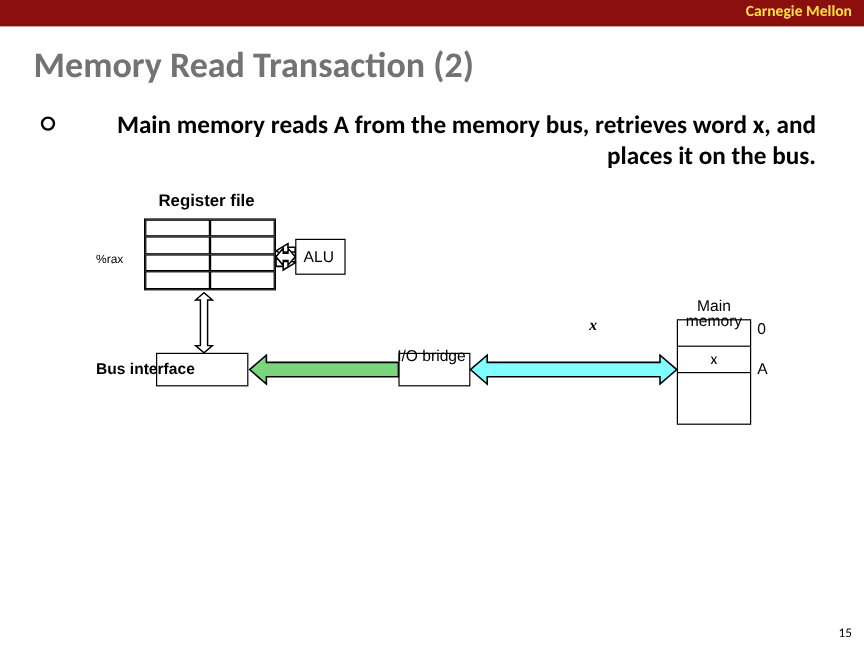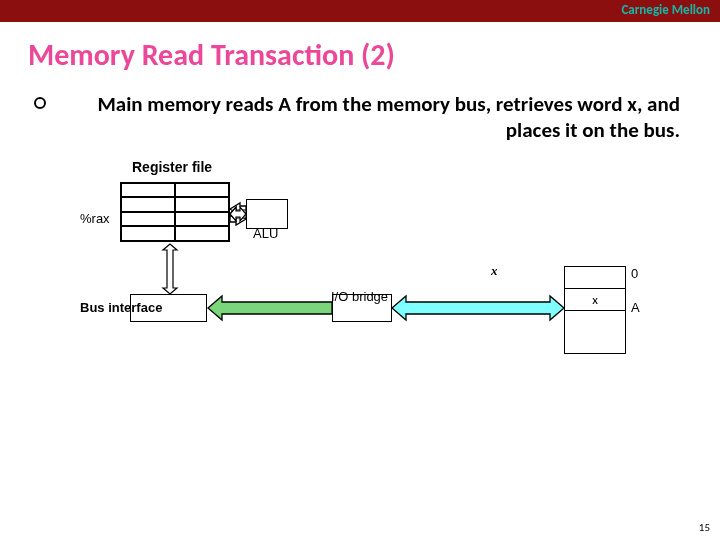--- a/index.html
+++ b/index.html
@@ -14,28 +14,28 @@
   .top-bar {
     width: 100%;
     height: 22px;
     background: #8b0f0f;
     position: relative;
   }
   .top-bar .brand {
     position: absolute;
     right: 10px;
     top: 2px;
-    color: #14b8a6;
+    color: #fde047;
     font-weight: bold;
     font-size: 13px;
   }
   .slide-title {
     font-size: 30px;
     font-weight: bold;
-    color: #ec4899;
+    color: #737373;
     margin: 14px 0 18px 28px;
   }
   .bullet-row {
     display: flex;
     margin: 0 40px 0 34px;
     text-align: right;
   }
   .bul {
     width: 12px;
     height: 12px;
@@ -60,22 +60,22 @@
   .lbl {
     position: absolute;
     font-size: 14px;
     font-weight: bold;
     font-family: Arial, sans-serif;
   }
   .regfile-lbl { left: 132px; top: 5px; }
   .load-op { left: 370px; top: 8px; font-weight: normal; font-family: Arial, sans-serif; }
   .load-op .b { font-weight: bold; }
   .load-op .code { font-family: "Courier New", monospace; }
-  .rax-lbl { left: 80px; top: 57px; font-weight: normal; font-size: 13px; }
-  .alu-lbl { left: 253px; top: 52px; font-weight: normal; font-size: 13px; margin-top: 20px; }
+  .rax-lbl { left: 80px; top: 57px; font-weight: normal; font-size: 10px; }
+  .alu-lbl { left: 253px; top: 52px; font-weight: normal; font-size: 13px; }
   .iobridge-lbl { left: 331px; top: 107px; font-weight: normal; font-size: 13px; margin-top: 28px; }
   .mainmem-lbl { left: 563px; top: 94px; font-weight: normal; font-size: 13px; text-align: center; width: 64px; line-height: 1.0; }
   .binterface-lbl { left: 80px; top: 146px; font-weight: bold; font-size: 13px; }
   .zero-lbl { left: 631px; top: 112px; font-weight: normal; font-size: 13px; }
   .a-lbl   { left: 631px; top: 146px; font-weight: normal; font-size: 13px; }
   .x-on-bus { left: 491px; top: 109px; font-size: 13px; font-style: italic; font-family: "Times New Roman", serif; }
 
   
   .regfile {
     position: absolute;
@@ -183,20 +183,21 @@
 
   <div class="alu-box"></div>
   <div class="lbl alu-lbl">ALU</div>
 
   <div class="busif-box"></div>
   <div class="lbl binterface-lbl">Bus interface</div>
 
   <div class="iobridge-box"></div>
   <div class="lbl iobridge-lbl">I/O bridge</div>
 
+  <div class="lbl mainmem-lbl">Main memory</div>
   <div class="mem-box">
     <div class="mem-row-top"></div>
     <div class="mem-row-2">x</div>
   </div>
   <div class="lbl zero-lbl">0</div>
   <div class="lbl a-lbl">A</div>
 
   <div class="lbl x-on-bus">x</div>
 
   <svg class="arrows">

